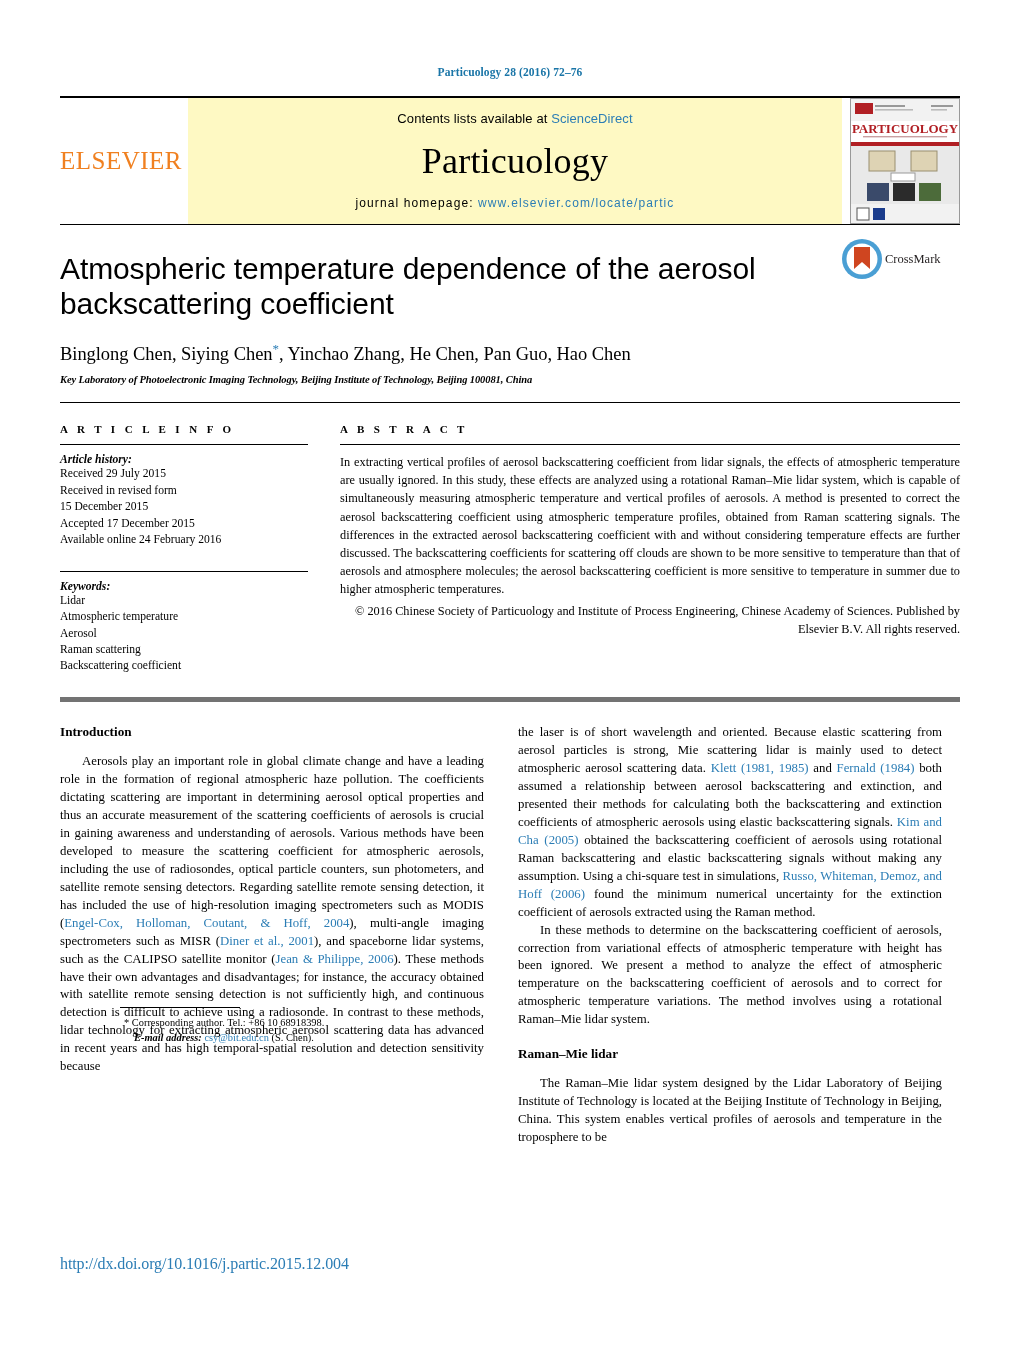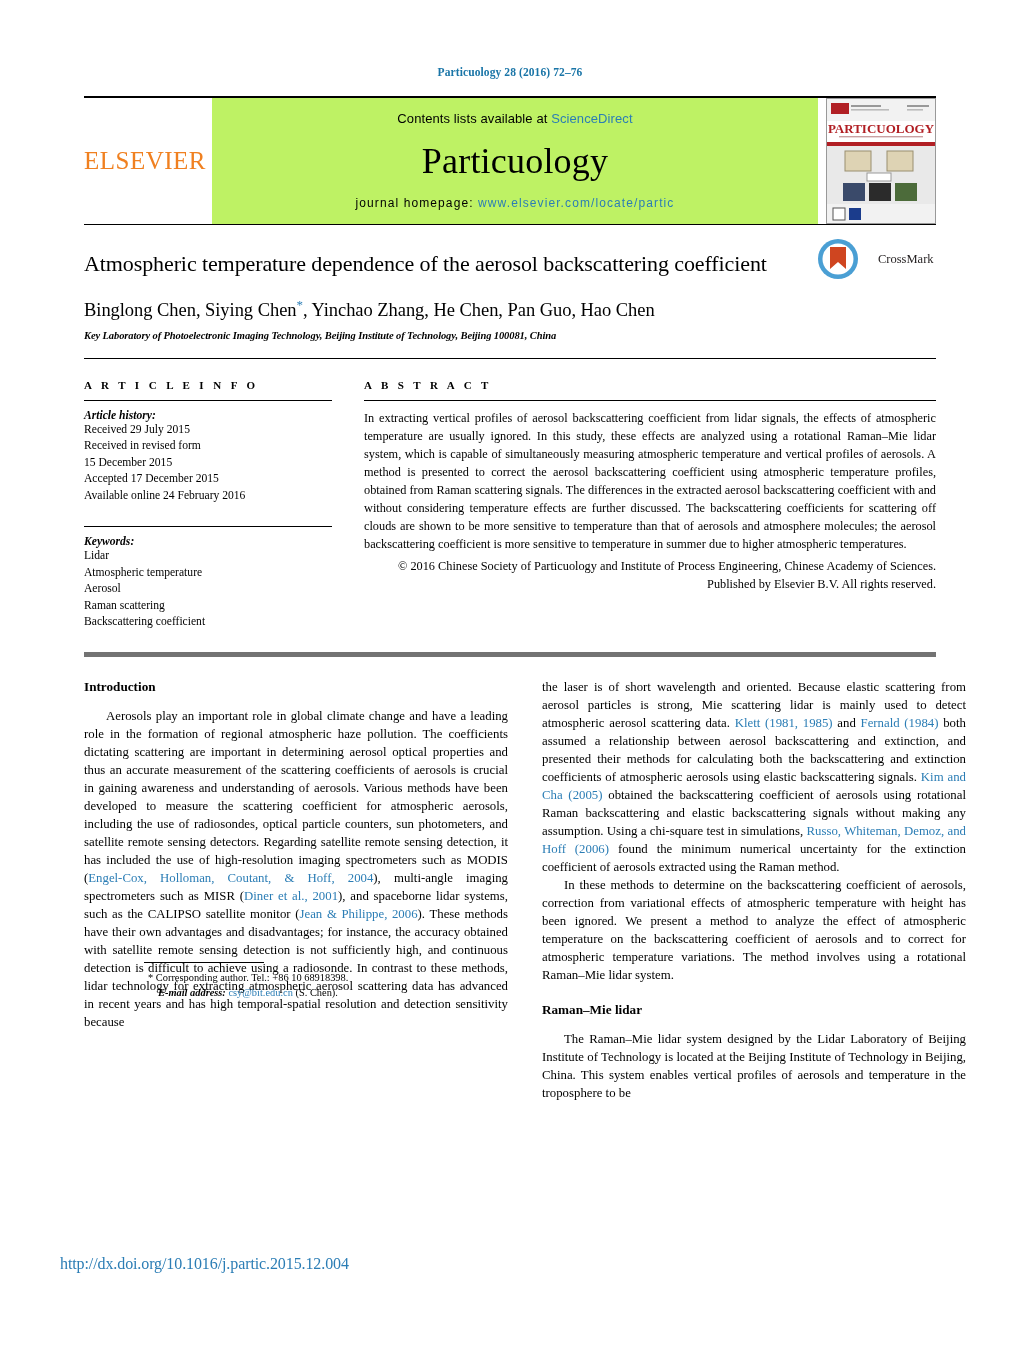--- a/index.html
+++ b/index.html
@@ -13,21 +13,21 @@
     font-family: "Liberation Serif", serif;
     color: #000000;
     position: relative;
     overflow: hidden;
   }
   .page {
     width: 1020px;
     height: 1351px;
     position: relative;
     box-sizing: border-box;
-    padding: 0 84px;
+    padding: 0 60px;
   }
 
   
   .running-head {
     text-align: center;
     font-size: 11.5px;
     color: #1a75a7;
     font-weight: bold;
     padding-top: 66px;
     letter-spacing: .1px;
@@ -56,21 +56,21 @@
   .elsevier-word {
     font-family: "Liberation Serif", serif;
     font-size: 25px;
     color: #f08020;
     letter-spacing: .5px;
     line-height: 1;
     margin-top: 1px;
   }
   .banner {
     flex: 1 1 auto;
-    background: #bef264;
+    background: #fef9c3;
     display: flex;
     flex-direction: column;
     justify-content: space-between;
     align-items: center;
     padding: 13px 0 14px 0;
     box-sizing: border-box;
     margin-left: 6px;
     margin-right: 8px;
   }
   .banner .contents-line {
@@ -112,31 +112,31 @@
     position: relative;
   }
   .crossmark {
     position: absolute;
     right: 0;
     top: 6px;
     width: 120px;
     height: 56px;
     display: flex;
     align-items: center;
-    gap: 18px;
+    gap: 1px;
   }
   .crossmark-label {
     font-size: 12.5px;
     font-family: "Liberation Serif", serif;
     color: #231f20;
   }
   .paper-title {
-    font-size: 22px;
+    font-size: 30px;
     line-height: 1.17;
-    font-family: Liberation Serif, serif;
+    font-family: Liberation Sans, sans-serif;
     margin: 0;
     font-weight: normal;
     max-width: 780px;
     letter-spacing: -.1px;
   }
   .authors {
     font-size: 18.5px;
     margin-top: 20px;
     font-family: "Liberation Serif", serif;
     letter-spacing: -.05px;

